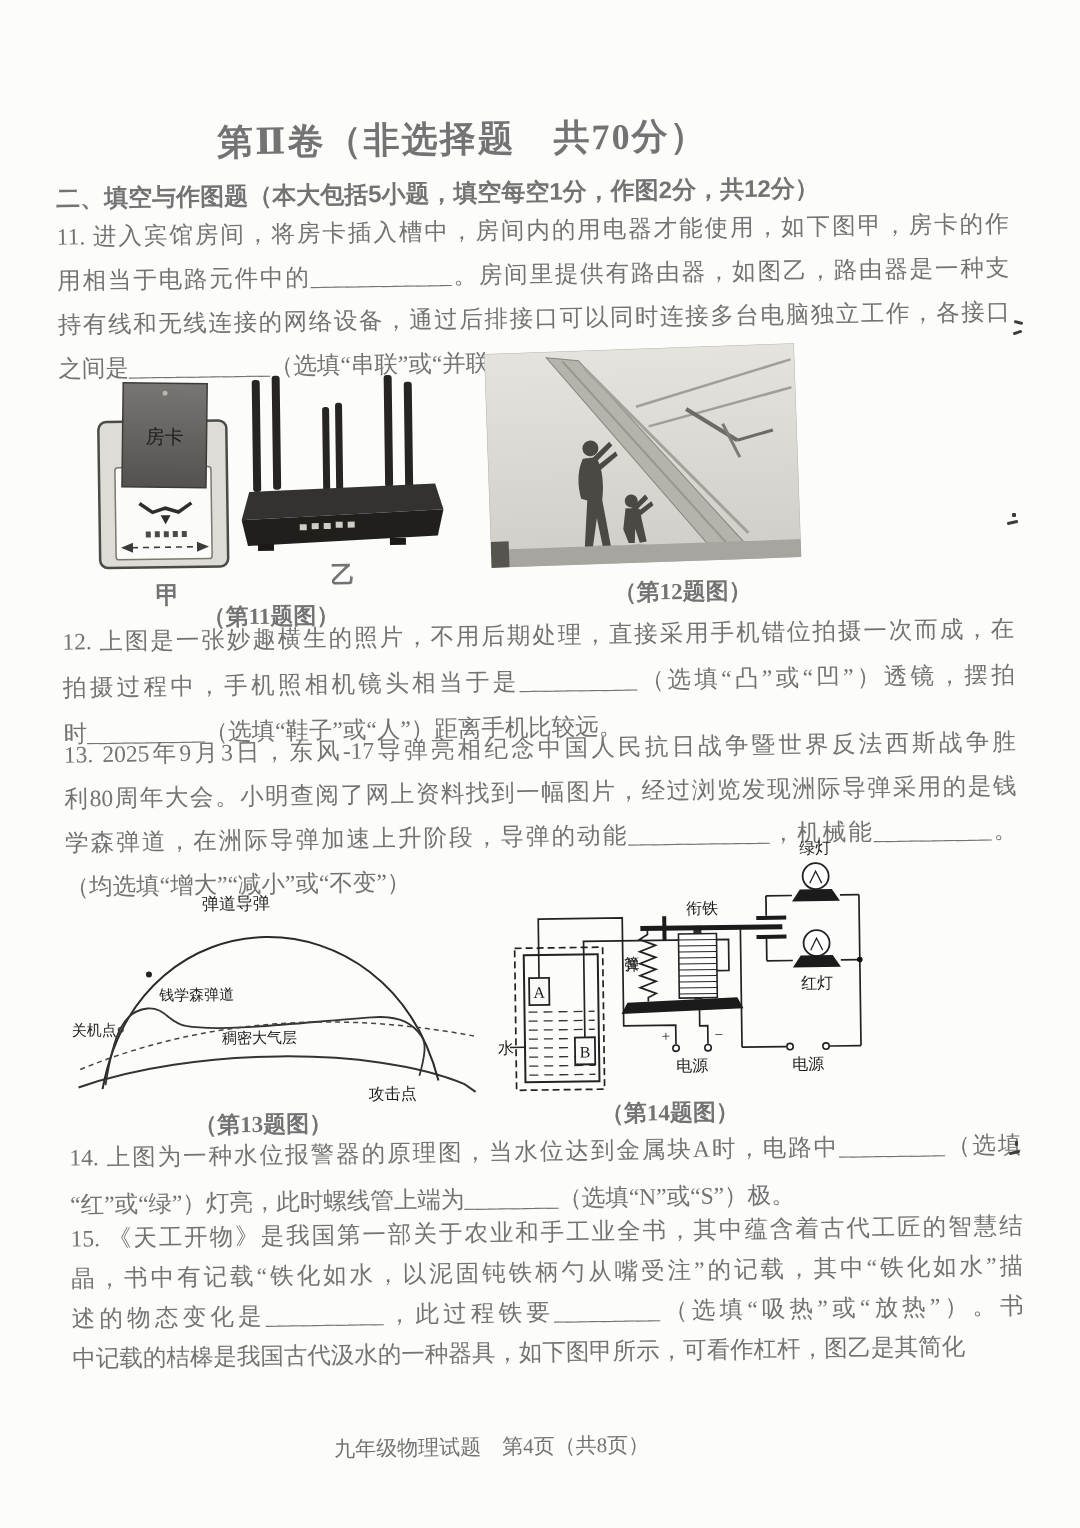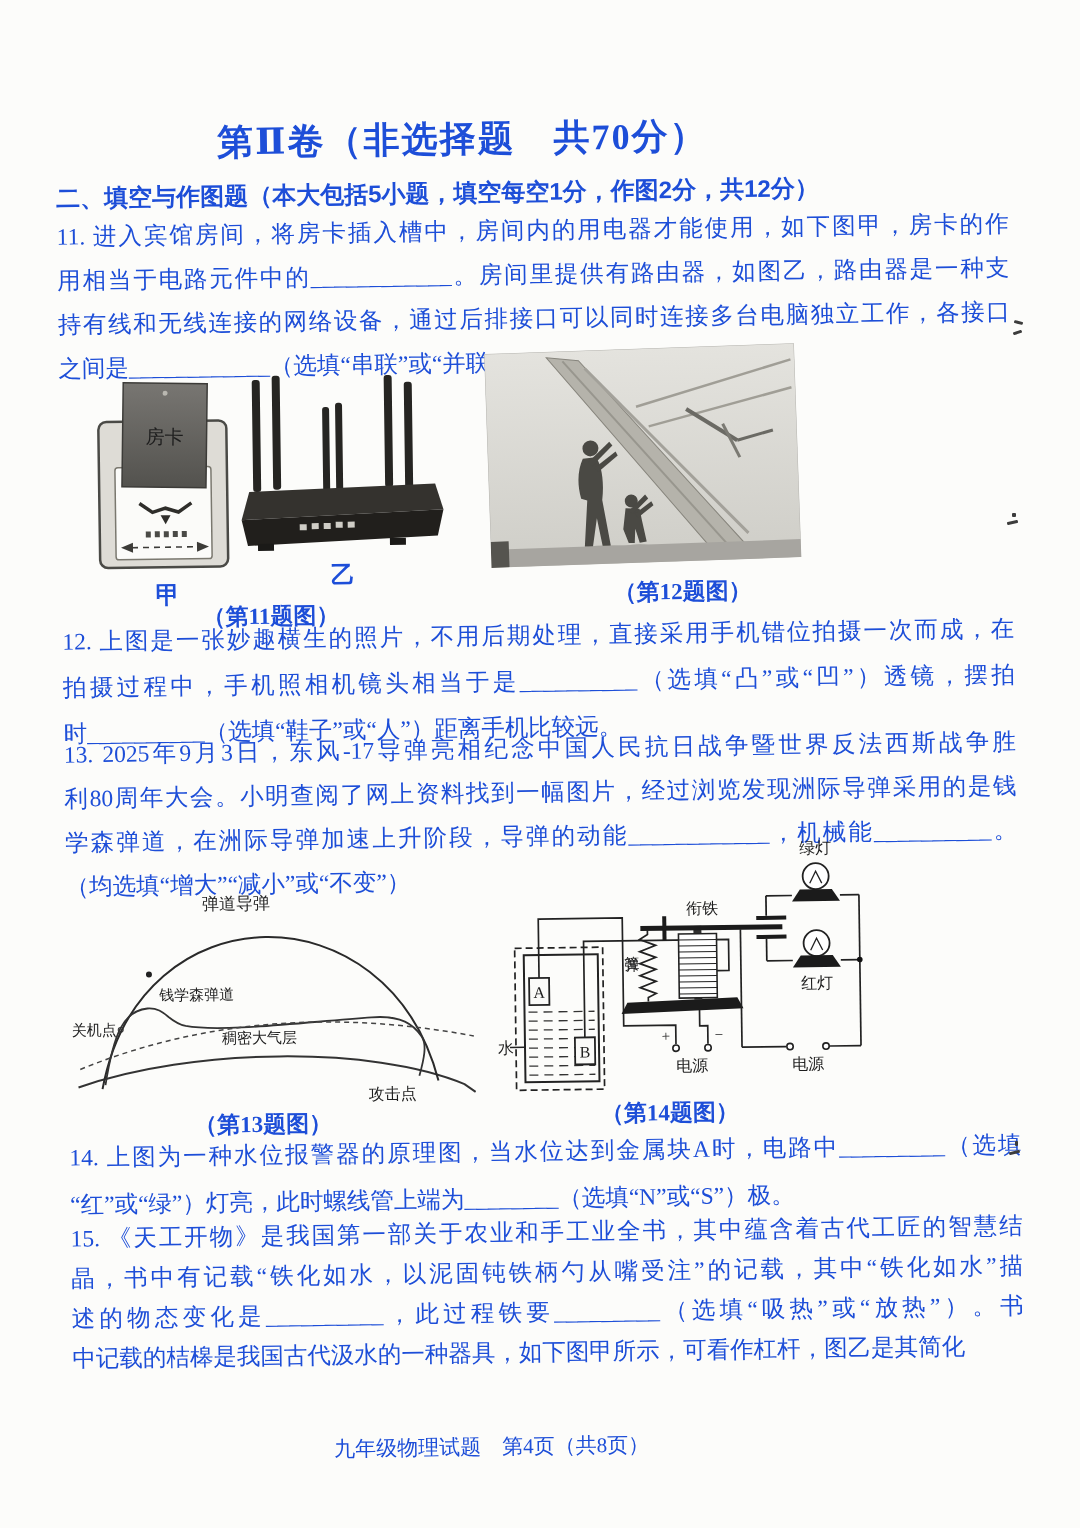--- a/index.html
+++ b/index.html
@@ -1,17 +1,17 @@
 <!DOCTYPE html>
 <html><head>
 <meta charset="utf-8">
 <style>
   html,body{margin:0;padding:0;background:#ffffff;}
   .page{position:relative;width:1080px;height:1528px;background:#fcfcfa;overflow:hidden;
-        font-family:"Liberation Serif","DejaVu Serif",serif;color:#1d4ed8;}
+        font-family:"Liberation Serif","DejaVu Serif",serif;color:#737373;}
   .rot{position:absolute;inset:0;transform:rotate(-0.8deg);transform-origin:540px 760px;}
   .abs{position:absolute;}
   .title{left:66px;top:114px;width:810px;text-align:center;font-size:36px;font-weight:bold;letter-spacing:2px;}
   .section{left:64px;top:176px;width:952px;font-size:24px;font-weight:bold;
            font-family:"Liberation Sans","DejaVu Sans",sans-serif;}
   .tblock{left:64px;width:952px;font-size:23.5px;}
   .ln{line-height:44px;text-align:justify;text-align-last:justify;}
   .ln.last{text-align-last:left;}
   .cap{font-size:23px;font-weight:bold;text-align:center;}
   .figlabel{font-size:24px;font-weight:bold;text-align:center;margin-top:2px;}

